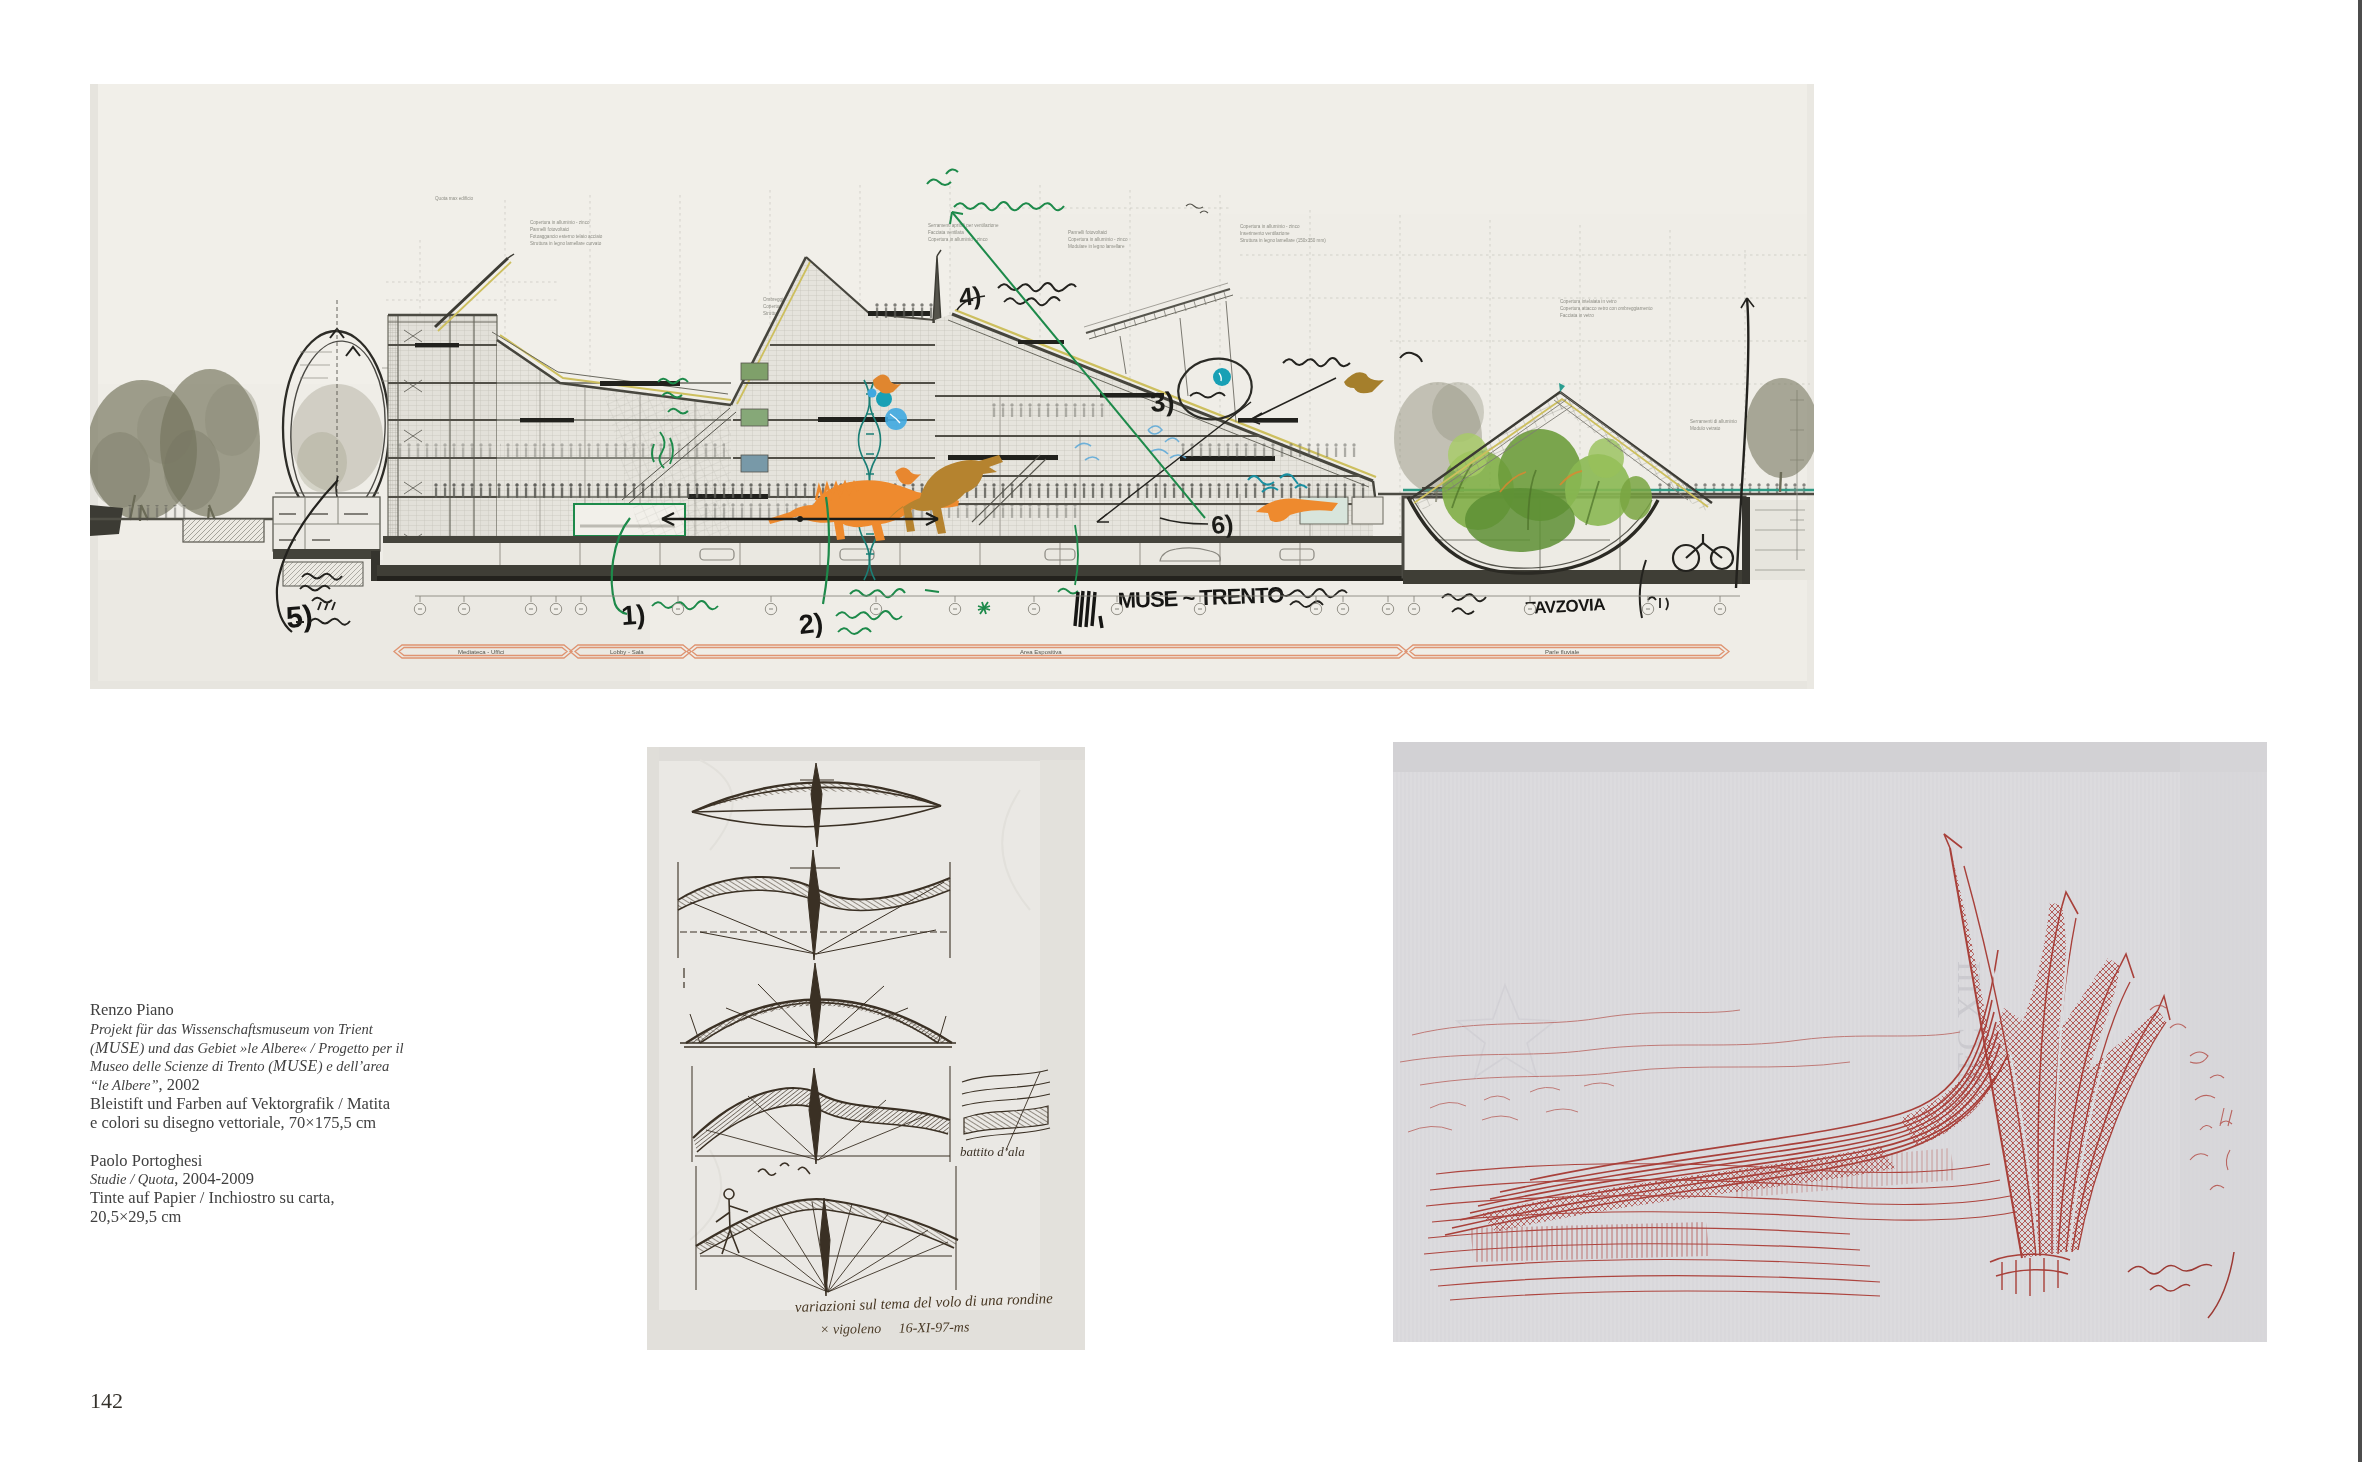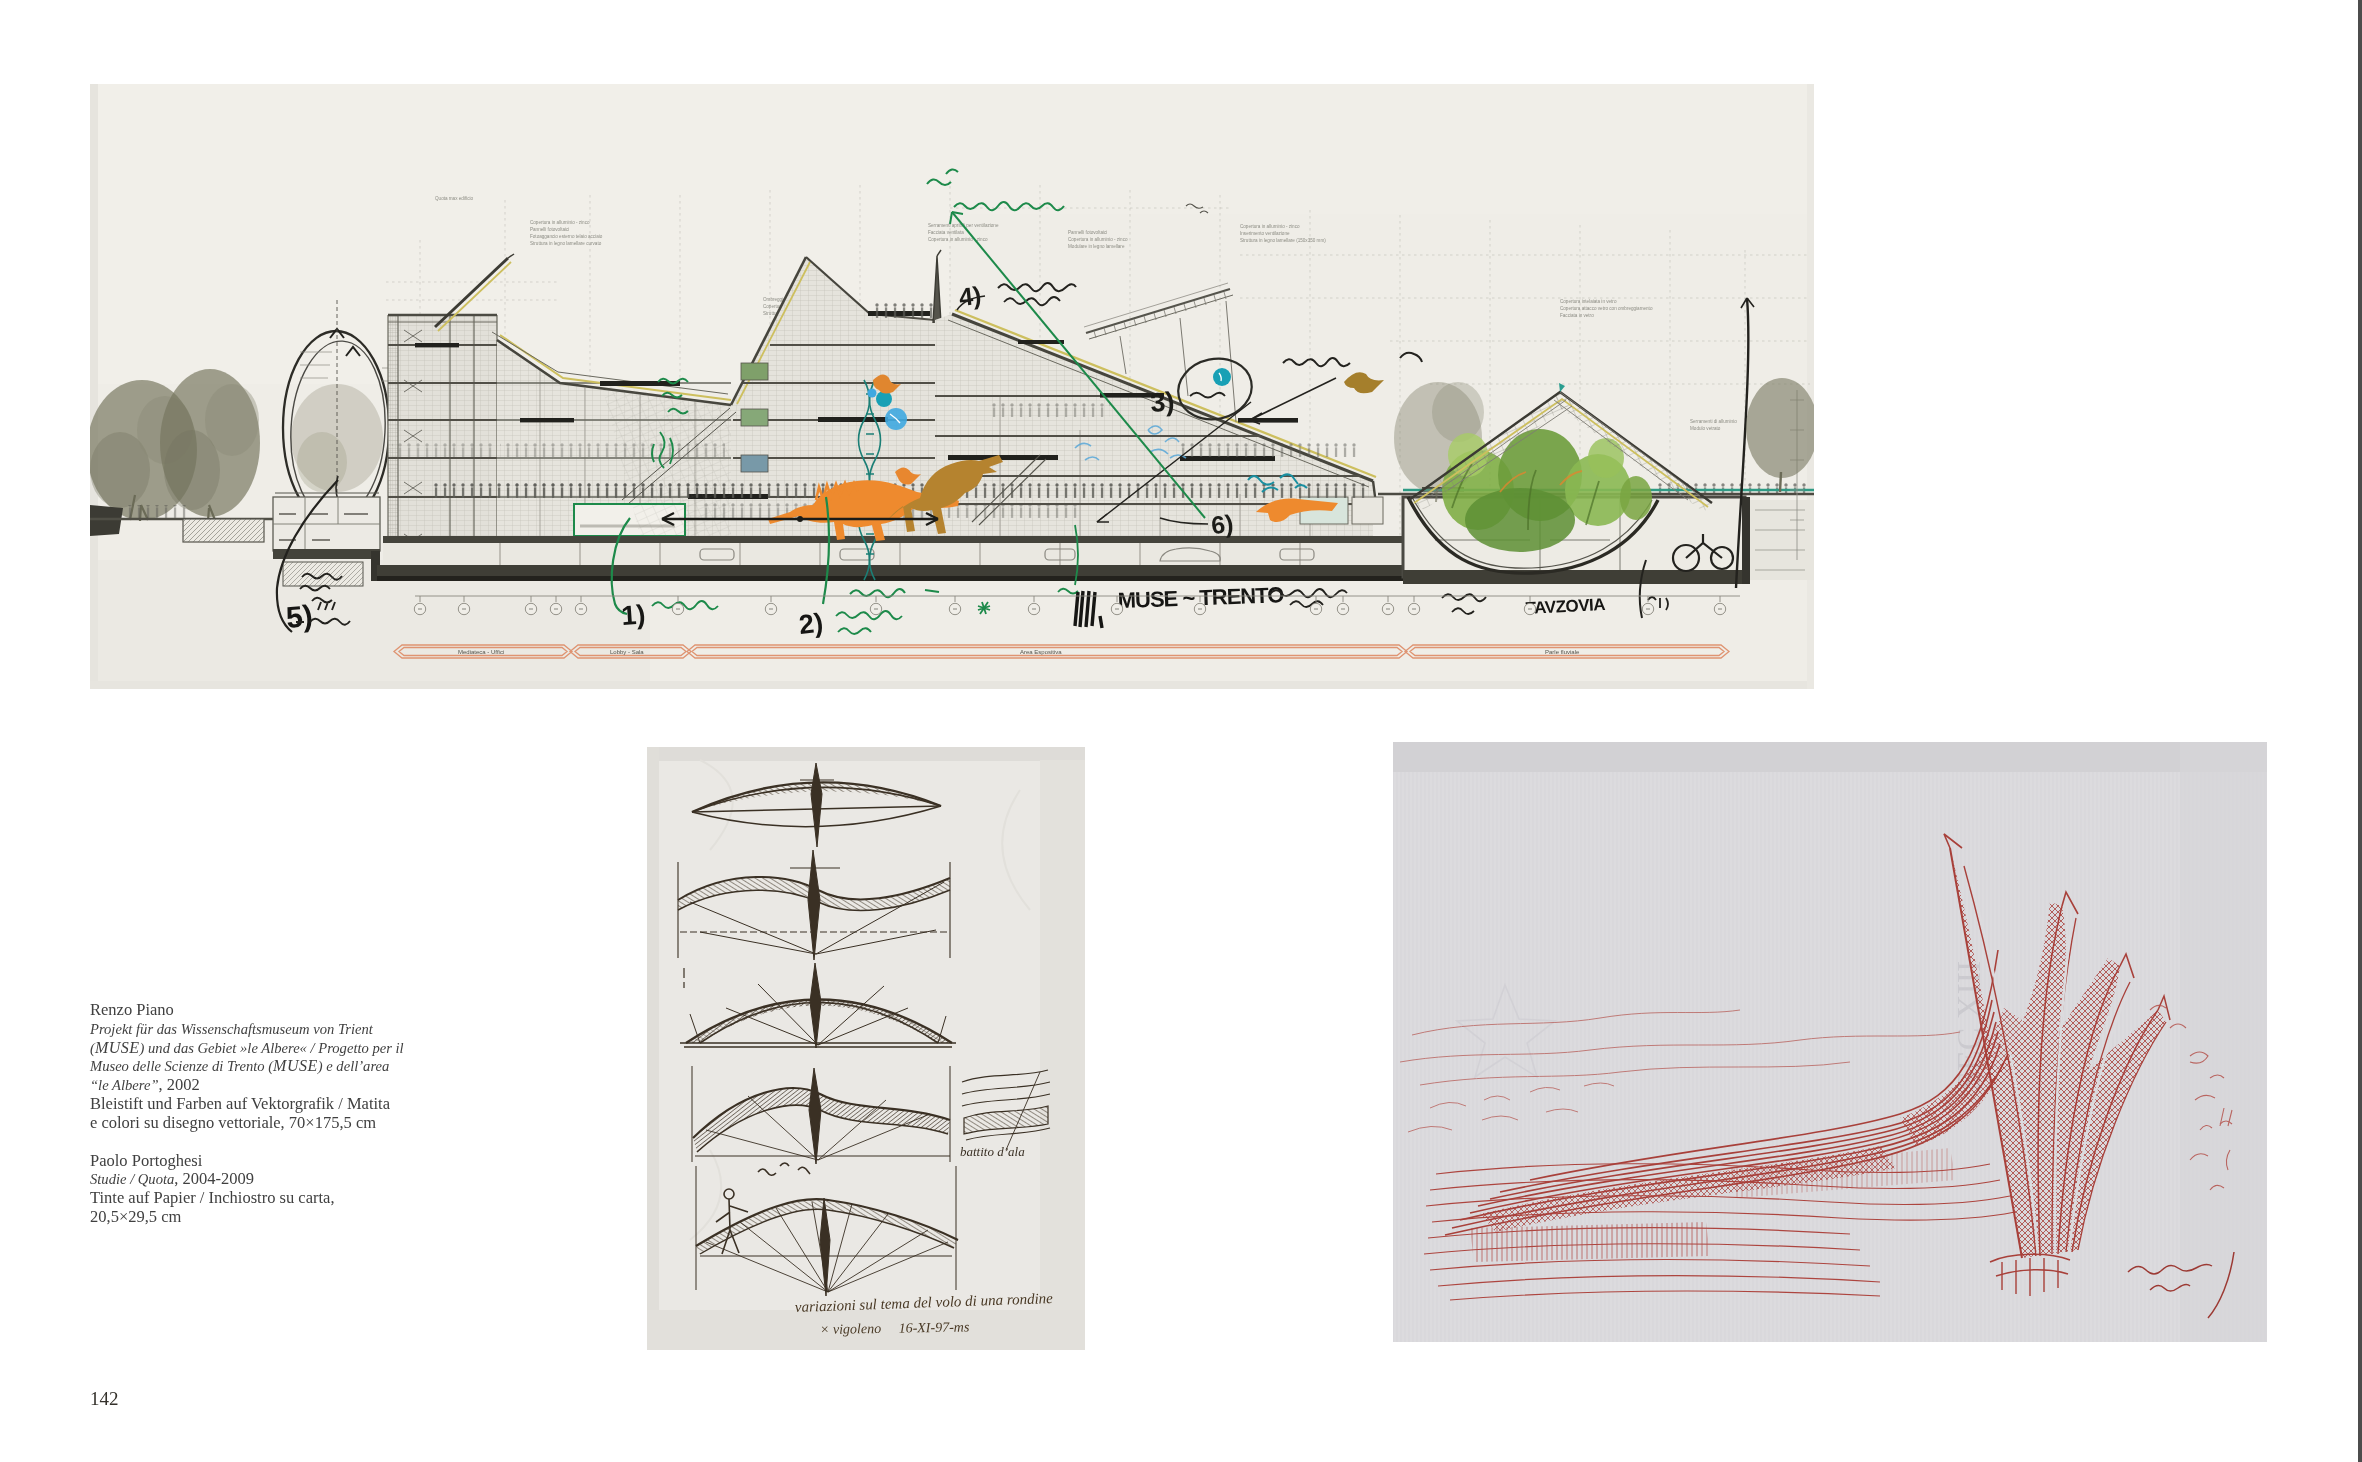--- a/index.html
+++ b/index.html
@@ -4,21 +4,21 @@
 <style>
   html,body{margin:0;padding:0;background:#ffffff;}
   body{width:2362px;height:1462px;position:relative;overflow:hidden;
        font-family:"Liberation Serif", serif;}
   .abs{position:absolute;}
   #caption{left:90px;top:989px;width:600px;color:#404040;font-size:16.5px;line-height:18.8px;letter-spacing:0;margin-top:12px;}
   #caption p{margin:0 0 19px 0;}
   #caption p+p{margin-bottom:23px;}
   #caption .it{font-style:italic;font-size:14.6px;letter-spacing:0;}
   #caption .sc{font-size:16px;letter-spacing:0.5px;}
-  #pagenum{left:90px;top:1388px;color:#34312b;font-size:19px;}
+  #pagenum{left:90px;top:1388px;color:#34312b;font-size:22px;}
 </style>
 </head>
 <body>
 
 <svg class="abs" style="left:90px;top:84px" width="1724" height="605" viewBox="90 84 1724 605">
   <defs>
     <pattern id="fg" width="8" height="5" patternUnits="userSpaceOnUse">
       <path d="M0 0H8 M0 0V5" stroke="#c1bfb6" stroke-width="0.65" fill="none"></path>
     </pattern>
     <pattern id="fg2" width="5" height="4" patternUnits="userSpaceOnUse">

